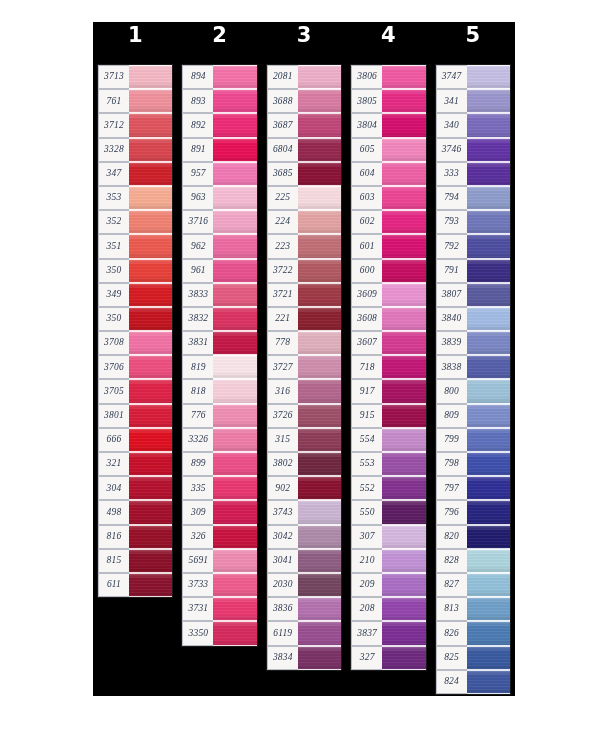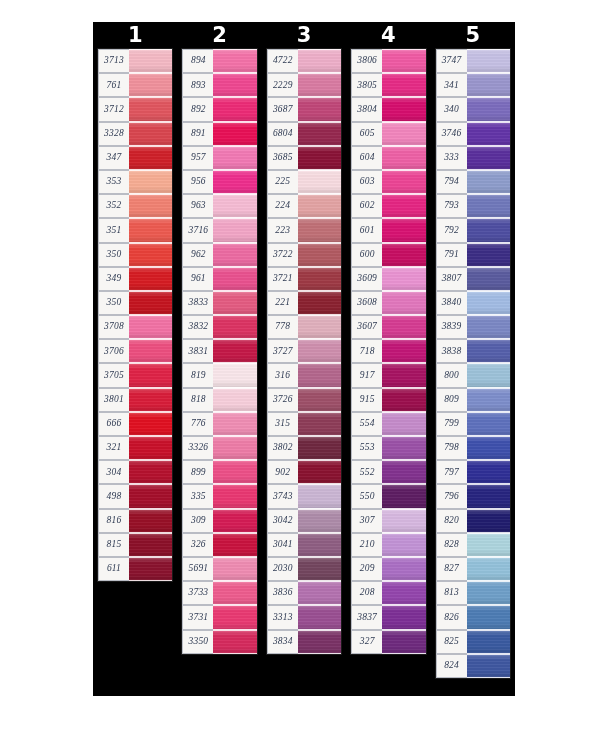--- a/index.html
+++ b/index.html
@@ -46,21 +46,21 @@
     color:#ffffff;
     font-size:21px;
     font-weight:bold;
     font-family:"DejaVu Sans", sans-serif;
     letter-spacing:0px;
     text-shadow:0 1px 1px rgba(0,0,0,0.9);
     background:#000000;
     flex:0 0 auto;
   }
   .col-card{
-    margin:0 4px;
+    margin:16px 4px;
     background:#0a0a0a;
     border:1px solid #1a1a1a;
     box-sizing:border-box;
     display:flex;
     flex-direction:column;
     flex:0 0 auto;
   }
   .swatch-row{
     display:flex;
     flex-direction:row;
@@ -226,24 +226,20 @@
             </div>
             <div class="swatch-row">
               <div class="swatch-code">891</div>
               <div class="swatch-color" style="background-color: rgb(232, 16, 86);"></div>
             </div>
             <div class="swatch-row">
               <div class="swatch-code">957</div>
               <div class="swatch-color" style="background-color: rgb(242, 121, 180);"></div>
             </div>
             <div class="swatch-row">
-              <div class="swatch-code">956</div>
-              <div class="swatch-color" style="background-color: rgb(238, 46, 141);"></div>
-            </div>
-            <div class="swatch-row">
               <div class="swatch-code">963</div>
               <div class="swatch-color" style="background-color: rgb(246, 188, 212);"></div>
             </div>
             <div class="swatch-row">
               <div class="swatch-code">3716</div>
               <div class="swatch-color" style="background-color: rgb(242, 166, 198);"></div>
             </div>
             <div class="swatch-row">
               <div class="swatch-code">962</div>
               <div class="swatch-color" style="background-color: rgb(236, 107, 162);"></div>
@@ -311,25 +307,25 @@
             <div class="swatch-row">
               <div class="swatch-code">3350</div>
               <div class="swatch-color" style="background-color: rgb(214, 42, 94);"></div>
             </div>
           </div>
         </div>
         <div class="column">
           <div class="col-header">3</div>
           <div class="col-card">
             <div class="swatch-row">
-              <div class="swatch-code">4722</div>
+              <div class="swatch-code">2081</div>
               <div class="swatch-color" style="background-color: rgb(238, 175, 201);"></div>
             </div>
             <div class="swatch-row">
-              <div class="swatch-code">2229</div>
+              <div class="swatch-code">3688</div>
               <div class="swatch-color" style="background-color: rgb(217, 123, 162);"></div>
             </div>
             <div class="swatch-row">
               <div class="swatch-code">3687</div>
               <div class="swatch-color" style="background-color: rgb(192, 71, 120);"></div>
             </div>
             <div class="swatch-row">
               <div class="swatch-code">6804</div>
               <div class="swatch-color" style="background-color: rgb(150, 40, 79);"></div>
             </div>
@@ -403,21 +399,21 @@
             </div>
             <div class="swatch-row">
               <div class="swatch-code">2030</div>
               <div class="swatch-color" style="background-color: rgb(115, 70, 95);"></div>
             </div>
             <div class="swatch-row">
               <div class="swatch-code">3836</div>
               <div class="swatch-color" style="background-color: rgb(180, 114, 176);"></div>
             </div>
             <div class="swatch-row">
-              <div class="swatch-code">3313</div>
+              <div class="swatch-code">6119</div>
               <div class="swatch-color" style="background-color: rgb(154, 79, 146);"></div>
             </div>
             <div class="swatch-row">
               <div class="swatch-code">3834</div>
               <div class="swatch-color" style="background-color: rgb(122, 50, 102);"></div>
             </div>
           </div>
         </div>
         <div class="column">
           <div class="col-header">4</div>

